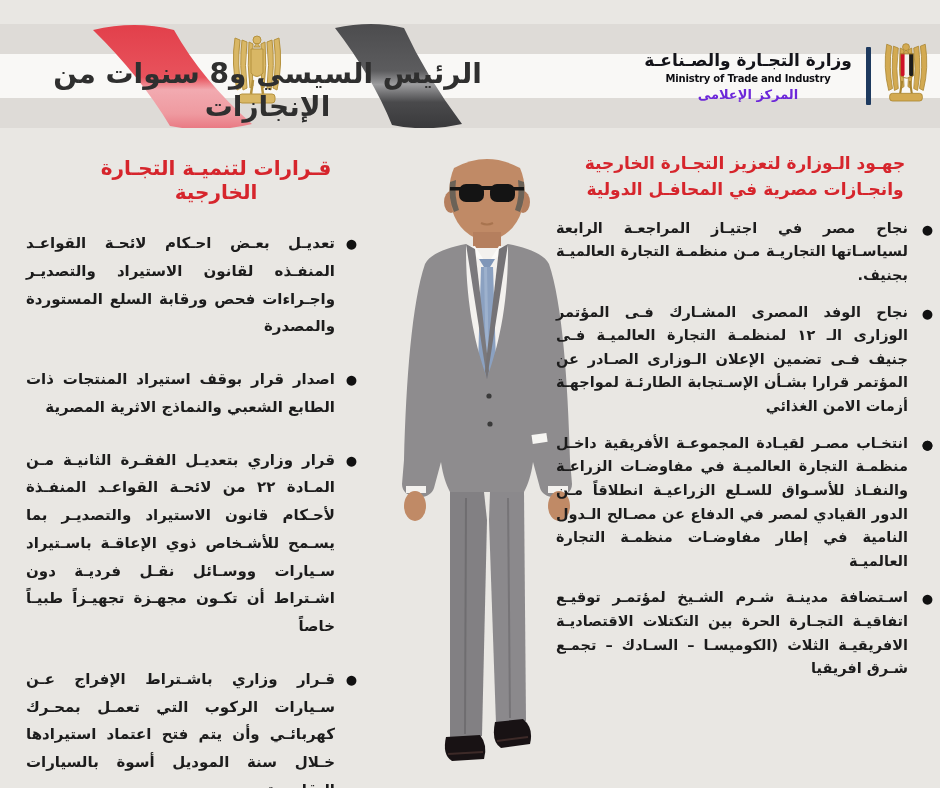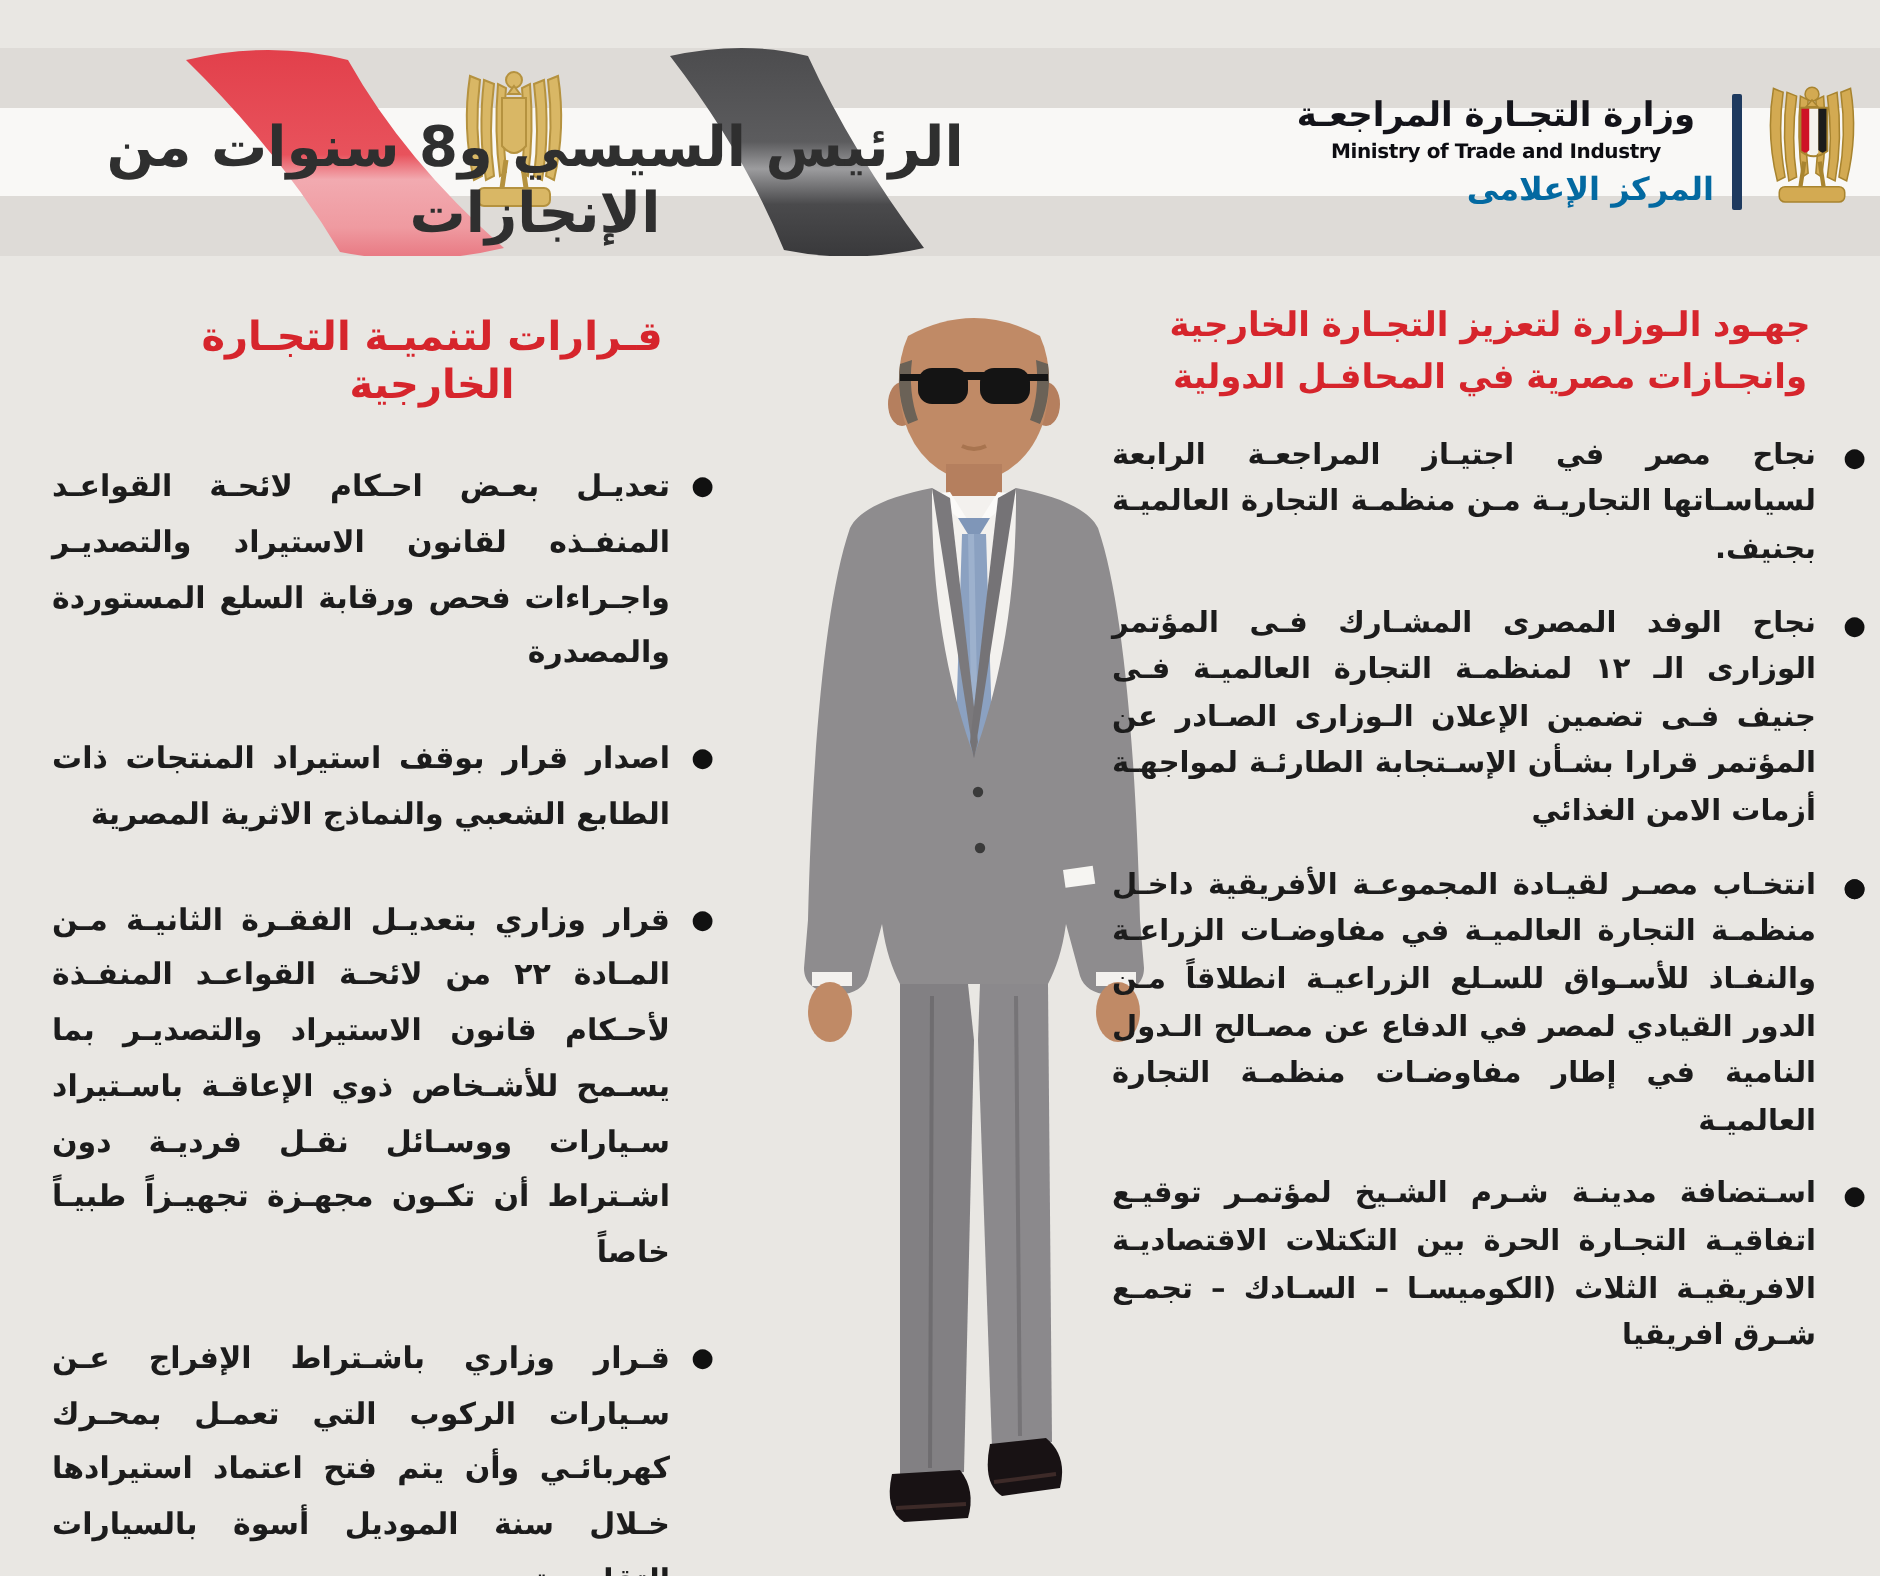--- a/index.html
+++ b/index.html
@@ -13,21 +13,21 @@
   .banner-art { position:absolute; left:0; top:0; width:940px; height:104px; }
   .banner-eagle { position:absolute; left:226px; top:8px; width:62px; height:84px; }
   .banner-title { position:absolute; left:15px; top:33px; width:505px; text-align:center;
     direction:rtl; font-size:28px; font-weight:bold; color:#2f2f2f; letter-spacing:0; }
 
   
   .ministry { position:absolute; top:40px; right:8px; display:flex; align-items:center; gap:9px; direction:ltr; z-index:5; }
   .ministry-text { width:218px; text-align:center; }
   .ministry-ar { direction:rtl; font-size:17px; font-weight:bold; color:#14141a; }
   .ministry-en { font-size:10px; font-weight:bold; color:#0d0d12; margin-top:3px; letter-spacing:-0.2px; }
-  .ministry-mc { direction:rtl; font-size:16px; font-weight:bold; color:#0369a1; margin-top:3px;text-align:right; }
+  .ministry-mc { direction:rtl; font-size:13px; font-weight:bold; color:#6d28d9; margin-top:3px; }
   .ministry-bar { width:5px; height:58px; background:#1e3a5f; border-radius:1px; }
   .ministry-eagle { width:52px; height:72px; }
 
   
   .col { position:absolute; direction:rtl; z-index:2; }
   .col-heading { color:#d6252c; font-weight:bold; text-align:center; }
   .left-col { left:26px; top:156px; width:332px; }
   .left-col .col-heading { font-size:20px; margin-bottom:26px;margin-left:48px; }
   .right-col { left:556px; top:150px; width:378px; }
   .right-col .col-heading { font-size:17px; line-height:1.55; margin-bottom:14px; }
@@ -80,21 +80,21 @@
         <path d="M24 17 L36 17 L36 41 Q30 48 24 41 Z"></path>
         <path d="M26 48 L24 62 M34 48 L36 62" fill="none" stroke-width="2.5"></path>
         <rect x="12" y="62" width="36" height="9" rx="3"></rect>
       </g>
     </svg>
     <div class="banner-title">الرئيس السيسي و8 سنوات من الإنجازات</div>
   </div>
 
   <div class="ministry">
     <div class="ministry-text">
-      <div class="ministry-ar">وزارة التجـارة المراجعـة</div>
+      <div class="ministry-ar">وزارة التجـارة والصـناعـة</div>
       <div class="ministry-en">Ministry of Trade and Industry</div>
       <div class="ministry-mc">المركز الإعلامى</div>
     </div>
     <div class="ministry-bar"></div>
     <svg class="ministry-eagle" viewBox="0 0 54 74">
       <g fill="#d3aa52" stroke="#a8842f" stroke-width="0.8">
         <path d="M7 4 Q3 28 9 52 L13 50 Q9 28 12 6 Z"></path>
         <path d="M14 6 Q11 30 15 52 L19 50 Q16 30 19 8 Z"></path>
         <path d="M21 8 Q19 30 22 50 L25 48 Q23 30 25 10 Z"></path>
         <path d="M47 4 Q51 28 45 52 L41 50 Q45 28 42 6 Z"></path>

